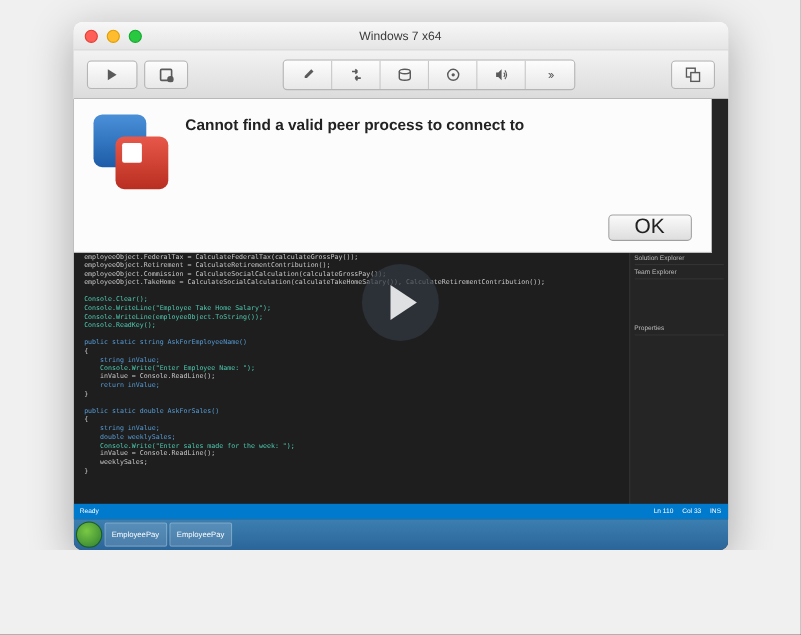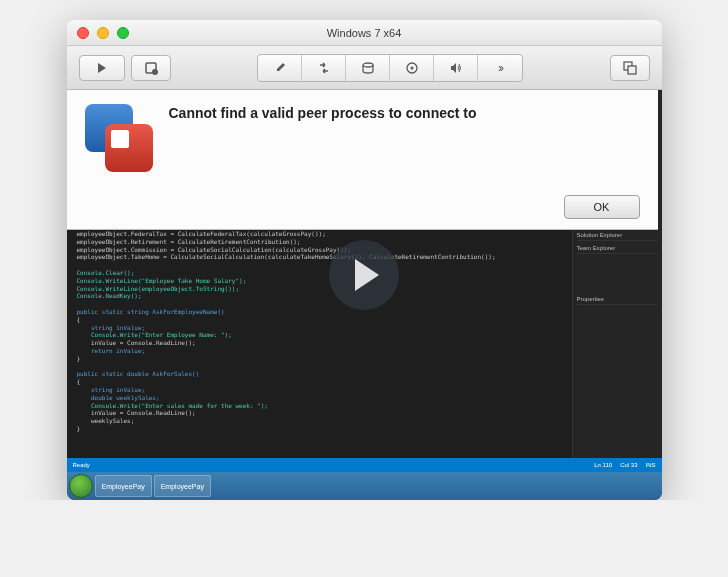--- a/index.html
+++ b/index.html
@@ -179,21 +179,21 @@
     }
     .play-triangle {
       width: 0; height: 0;
       border-left: 24px solid rgba(255,255,255,0.85);
       border-top: 16px solid transparent;
       border-bottom: 16px solid transparent;
       margin-left: 6px;
     }
     .error-dialog {
       position: absolute;
-      top: 70px; left: 0; right: 4px;
+      top: 70px; left: 0; right: 15px;
       height: 140px;
       background: #fcfcfc;
       border-bottom: 1px solid #bbb;
       display: flex;
       padding: 14px 18px 12px 18px;
       z-index: 10;
     }
     .dlg-icon {
       width: 68px; height: 68px;
       position: relative;
@@ -229,21 +229,21 @@
     }
     .dlg-buttons {
       position: absolute;
       bottom: 10px; right: 18px;
     }
     .ok-btn {
       width: 76px; height: 24px;
       background: linear-gradient(#fafafa, #dedede);
       border: 1px solid #a0a0a0;
       border-radius: 4px;
-      font-size: 11px;
+      font-size: 19px;
       color: #222;
       cursor: pointer;
     }
     .code-kw { color: #569cd6; }
     .code-type { color: #4ec9b0; }
   </style>
 </head>
 <body>
 
 <div class="mac-window">

